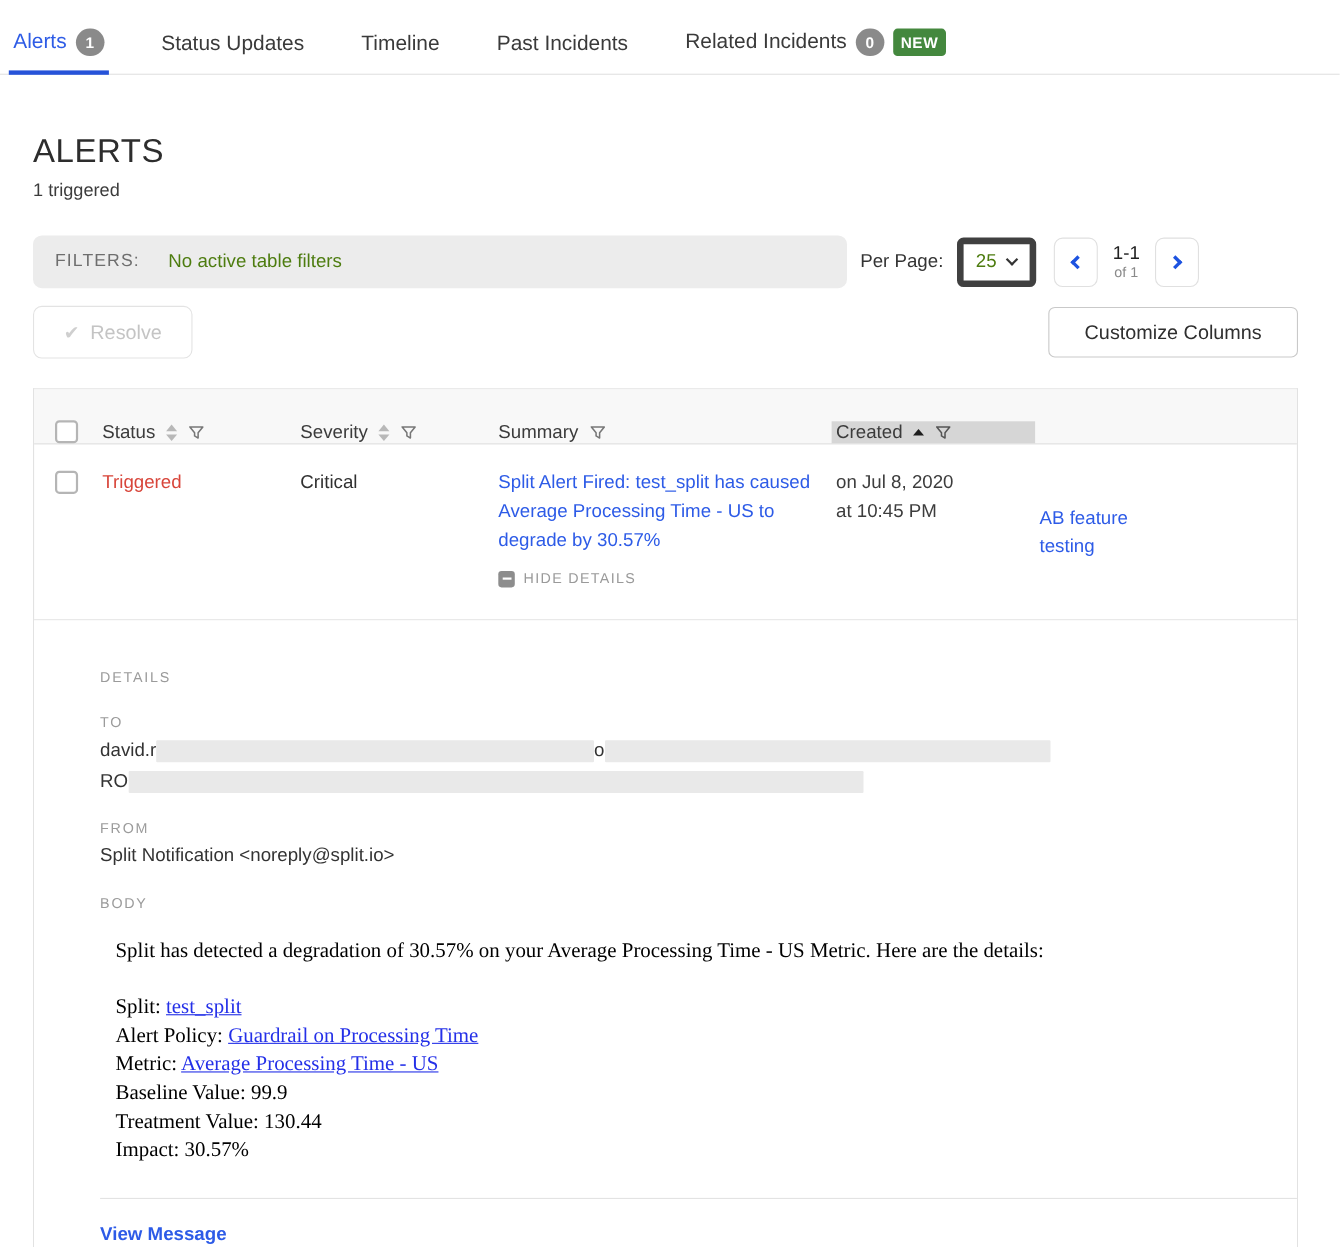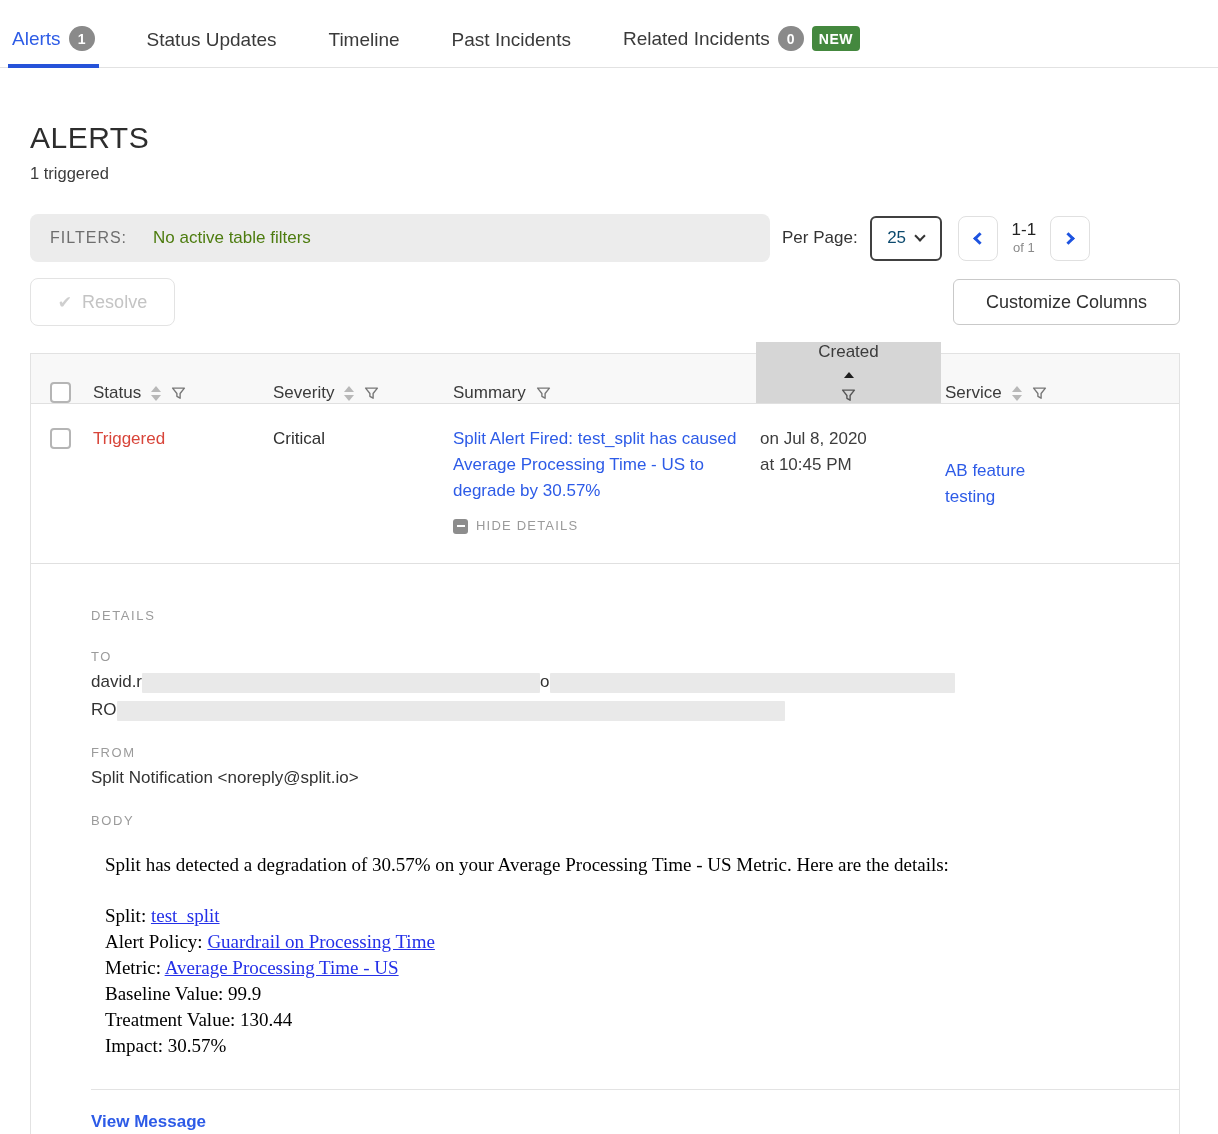--- a/index.html
+++ b/index.html
@@ -44,23 +44,23 @@
   .controls { display:flex; align-items:center; margin-top:31px; }
   .filters-bar {
     flex:0 0 740px; height:48px; background:#ececec; border-radius:8px;
     display:flex; align-items:center; gap:26px; padding:0 20px;
   }
   .filters-label { font-size:16px; color:#6e6e6e; letter-spacing:1px; }
   .filters-value { font-size:17px; color:#4d7c0f; }
   .perpage { display:flex; align-items:center; margin-left:12px; gap:12px; }
   .perpage-label { font-size:17px; color:#333; white-space:nowrap; }
   .select-box {
-    width:72px; height:45px; border:2px solid #404040; border-radius:6px;
+    width:72px; height:45px; border:6px solid #404040; border-radius:6px;
     background:#fff; display:flex; align-items:center; justify-content:center;
-    gap:10px; font-size:17px; color:#0c4a6e; cursor:pointer;
+    gap:10px; font-size:17px; color:#4d7c0f; cursor:pointer;
   }
   .chev { display:inline-block; width:8px; height:8px; border-style:solid; border-color:#333; border-width:0 2px 2px 0; transform:rotate(45deg); margin-top:-4px; }
   .pager { display:flex; align-items:center; gap:14px; margin-left:16px; }
   .pager-btn {
     width:40px; height:45px; border:1px solid #e0e0e0; border-radius:8px;
     background:#fff; display:flex; align-items:center; justify-content:center; cursor:pointer;
   }
   .chev-blue { display:inline-block; width:9px; height:9px; border-style:solid; border-color:#1d53e0; border-width:0 3px 3px 0; }
   .chev-left  { transform:rotate(135deg); margin-left:3px; }
   .chev-right { transform:rotate(-45deg); margin-right:3px; }
@@ -90,21 +90,21 @@
     display:flex; align-items:flex-end; background:#f8f8f8; height:50px;
     border-bottom:1px solid #e0e0e0;
   }
   .th { display:flex; align-items:center; gap:10px; font-size:17px; color:#3b3b3b; padding:0 4px; }
   .col-check { flex:0 0 58px; justify-content:center; }
   .col-status { flex:0 0 180px; }
   .col-sev { flex:0 0 180px; }
   .col-sum { flex:0 0 307px; }
   .col-created { flex:0 0 185px; }
   .col-service { flex:1 1 auto; }
-  .th.col-created { background:#d6d6d6;flex-direction:column; }
+  .th.col-created { background:#d6d6d6; }
   .sort { display:inline-flex; flex-direction:column; gap:3px; }
   .tri-up   { width:0;height:0;border-left:5px solid transparent;border-right:5px solid transparent;border-bottom:6px solid #b8b8b8; }
   .tri-down { width:0;height:0;border-left:5px solid transparent;border-right:5px solid transparent;border-top:6px solid #b8b8b8; }
   .tri-up.dark { border-bottom-color:#1e1e1e; }
   .checkbox {
     width:21px; height:21px; border:2px solid #b5b5b5; border-radius:4px; background:#fff; cursor:pointer;
   }
 
   .trow { display:flex; align-items:flex-start; border-bottom:1px solid #e0e0e0; padding:22px 0 24px 0; }
   .td { font-size:17px; line-height:26px; padding:0 4px; }
@@ -234,30 +234,20 @@
       </div>
       <div class="th col-created">
         <span>Created</span>
         <span class="sort">
             <i class="tri-up dark"></i>
           </span>
         <svg width="15" height="15" viewBox="0 0 14 14">
             <path d="M1.5 2h11L8.5 7v4.4L5.5 9.6V7z" fill="none" stroke="#555" stroke-width="1.3" stroke-linejoin="round"></path>
           </svg>
       </div>
-      <div class="th col-service">
-        <span>Service</span>
-        <span class="sort">
-            <i class="tri-up"></i>
-            <i class="tri-down"></i>
-          </span>
-        <svg width="15" height="15" viewBox="0 0 14 14">
-            <path d="M1.5 2h11L8.5 7v4.4L5.5 9.6V7z" fill="none" stroke="#777" stroke-width="1.3" stroke-linejoin="round"></path>
-          </svg>
-      </div>
     </div>
 
     <div class="trow">
       <div class="td col-check">
         <span class="checkbox"></span>
       </div>
       <div class="td col-status">
         <span class="status-triggered">Triggered</span>
       </div>
       <div class="td col-sev">

